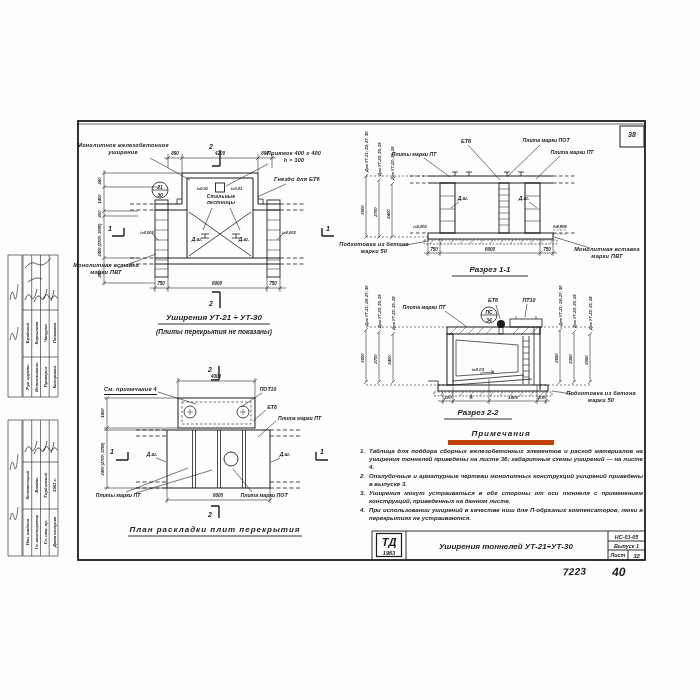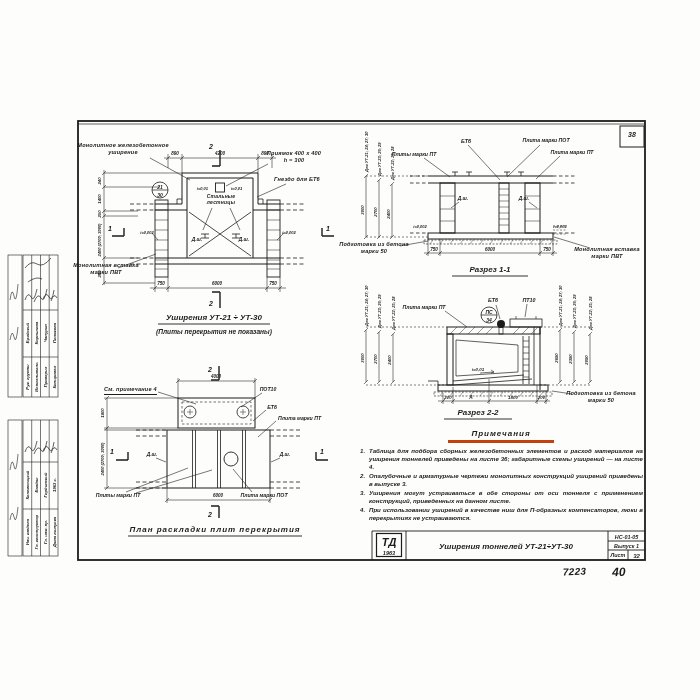--- a/index.html
+++ b/index.html
@@ -3,21 +3,21 @@
 <meta charset="utf-8">
 <style>
   html,body{margin:0;padding:0;background:#ffffff;}
   #page{position:relative;width:700px;height:700px;background:#fdfdfb;overflow:hidden;
         font-family:"Liberation Sans",sans-serif;}
   svg{position:absolute;left:0;top:0;}
   svg text{fill:#1c1c1c;stroke:none;font-family:"Liberation Sans",sans-serif;font-style:italic;font-weight:600;}
   .lbl{position:absolute;color:#1c1c1c;font:italic 600 5.6px/1.18 "Liberation Sans",sans-serif;letter-spacing:.2px;}
   .c{text-align:center;}
   .nowrap{white-space:nowrap;}
-  .notes-head{font:italic 600 8px/1 "Liberation Sans",sans-serif;border-bottom:3px solid #c2410c;
+  .notes-head{font:italic 600 8px/1 "Liberation Sans",sans-serif;border-bottom:5px solid #c2410c;
               padding-bottom:2px;letter-spacing:1px;}
   .note-item{display:flex;margin-bottom:1px;}
   .note-num{width:9px;flex:0 0 9px;}
   .note-text{flex:1;text-align:justify;}
   .hand{font-style:italic;transform:rotate(-2deg);}
 </style>
 </head>
 <body>
 
 <div id="page">

